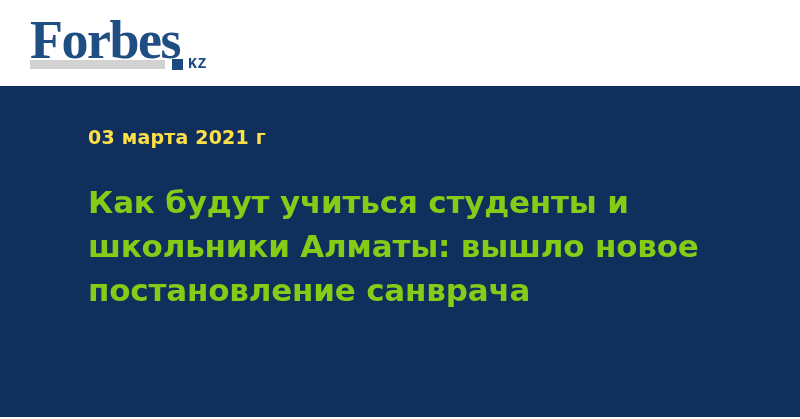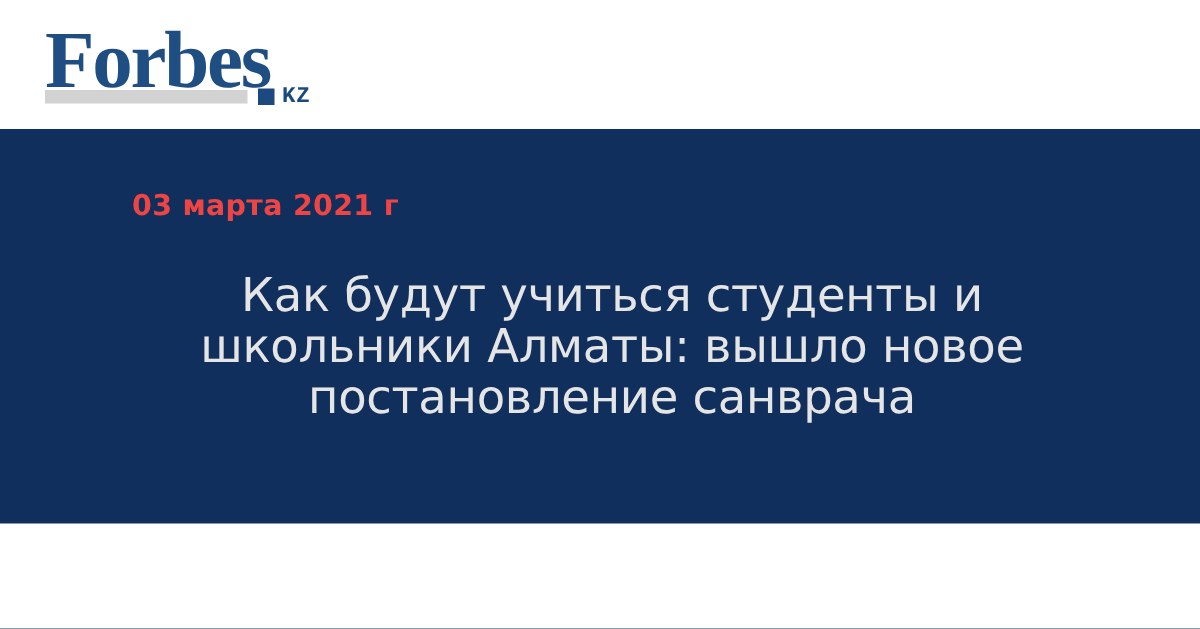--- a/index.html
+++ b/index.html
@@ -9,23 +9,22 @@
   body {
     width: 800px;
     height: 419px;
     overflow: hidden;
     background: #ffffff;
     font-family: "Liberation Sans", sans-serif;
   }
   .page {
     position: relative;
     width: 800px;
-    height: 349px;
+    height: 417px;
     overflow: hidden;
-    text-align: center;
   }
 
   
   .header {
     position: absolute;
     left: 0;
     top: 0;
     width: 800px;
     height: 86px;
     background: #ffffff;
@@ -93,35 +92,35 @@
     right: 40px;
   }
   .article-date {
     position: absolute;
     left: 0;
     top: 40px;
     font-family: "DejaVu Sans", sans-serif;
     font-weight: 700;
     font-size: 19px;
     line-height: 22px;
-    color: #ef4444;
+    color: #fde047;
     letter-spacing: 0.2px;
     white-space: nowrap;
   }
   .article-title {
     position: absolute;
     left: 0;
     top: 94px;
     width: 640px;
     margin: 0;
     font-family: "DejaVu Sans", sans-serif;
-    font-weight: 400;
+    font-weight: 700;
     font-size: 31px;
-    line-height: 34px;
-    color: #e5e5e5;
+    line-height: 44px;
+    color: #84cc16;
     letter-spacing: -0.2px;
   }
 </style>
 </head>
 <body>
 
 <div class="page">
 
   <div class="header">
     <div class="logo">

